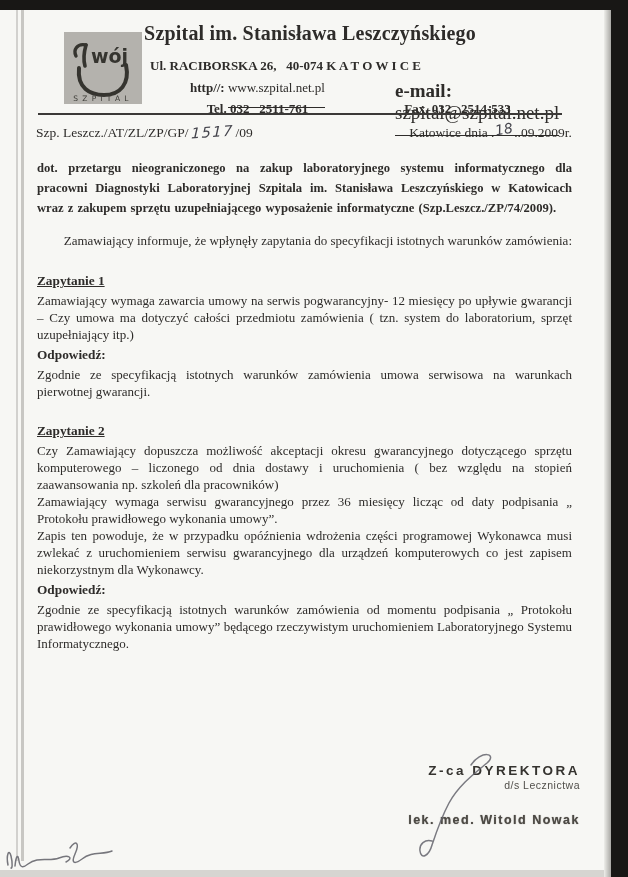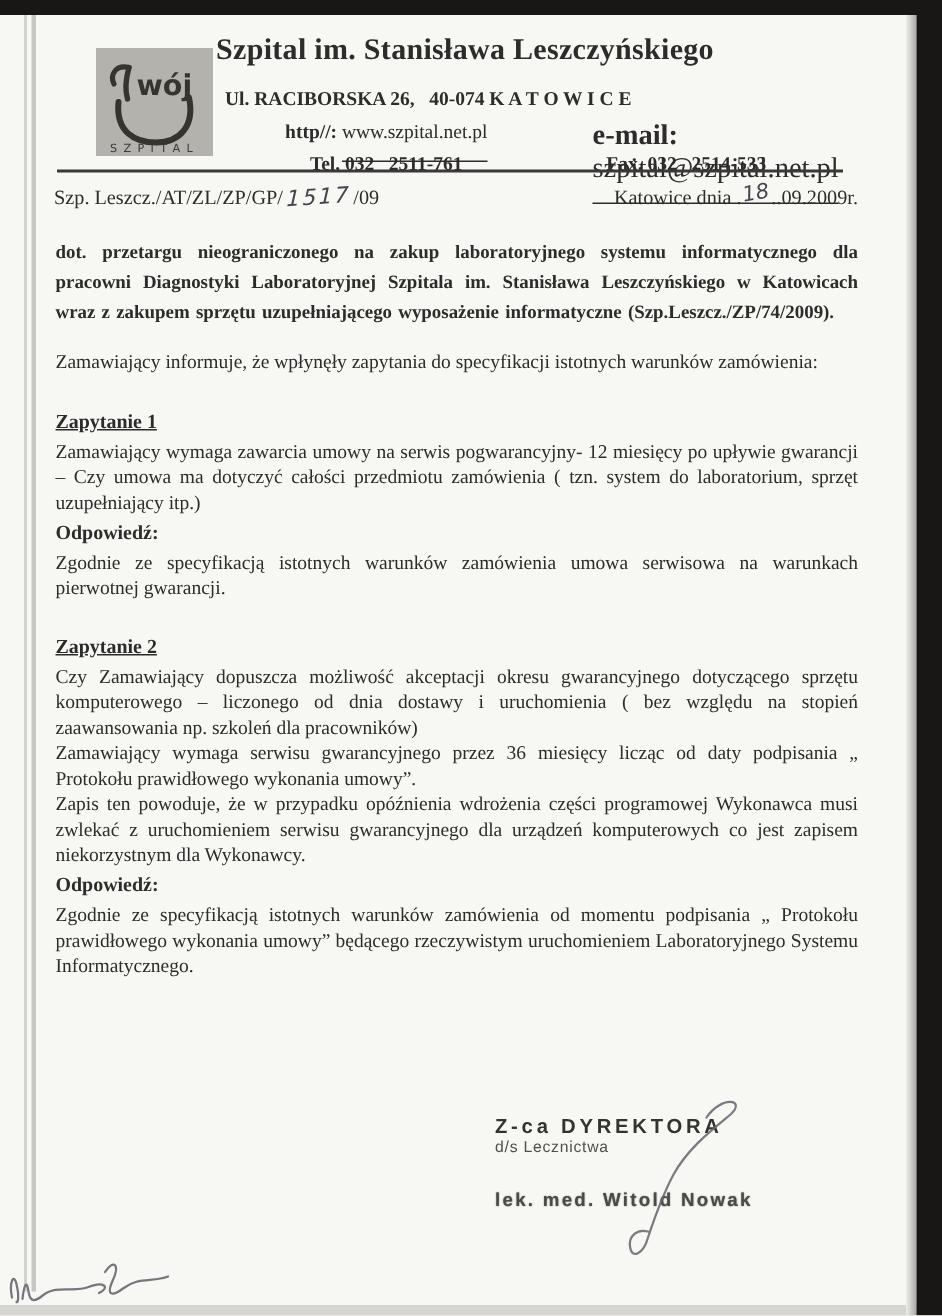--- a/index.html
+++ b/index.html
@@ -32,28 +32,28 @@
   .header-rule { position:absolute; left:38px; right:66px; top:113px; height:2px; background:#3b3937; }
   
   .ref-row { position:absolute; left:36px; right:56px; top:124px; display:flex;
     justify-content:space-between; font-size:13.5px; }
   .hw { font-family:"DejaVu Sans",sans-serif; font-style:italic; color:#45454d; display:inline-block; }
   .hw-number { font-size:14.5px; transform:rotate(-4deg) skewX(-6deg); letter-spacing:1.5px; margin:0 2px; }
   .hw-day { font-size:14px; transform:rotate(-10deg); position:relative; top:-3px; margin:0 1px; }
   
   .content { position:absolute; left:37px; right:56px; top:158px; font-size:13px; }
   .subject { font-weight:bold; text-align:justify; line-height:20px; font-size:12.6px; word-spacing:1px; }
-  .intro { margin-top:13px; line-height:20px; white-space:nowrap; }
+  .intro { margin-top:13px; line-height:20px; white-space:nowrap;text-align:right; }
   .q-heading { margin-top:18px; font-weight:bold; font-size:13.3px; line-height:23px;
     text-decoration:underline; }
   .q-heading.second { margin-top:19px; }
   .a-heading { font-weight:bold; font-size:13.3px; line-height:23px; }
   p.qa { text-align:justify; line-height:17px; }
   
-  .signature { position:absolute; left:330px; top:743px; width:250px; text-align:left; z-index:2; }
+  .signature { position:absolute; left:330px; top:763px; width:250px; text-align:right; z-index:2; }
   .sig-title { font-family:"Liberation Sans","DejaVu Sans",sans-serif; font-weight:bold;
     font-size:13.5px; letter-spacing:2.5px; color:#35332f; }
   .sig-dept { font-family:"Liberation Sans","DejaVu Sans",sans-serif; font-size:10.5px;
     letter-spacing:.5px; color:#514f4a; margin-top:1px; }
   .sig-name { font-family:"Liberation Sans","DejaVu Sans",sans-serif; font-weight:bold;
     font-size:12.5px; letter-spacing:1.5px; color:#4c4a45; margin-top:22px;
     text-shadow:0 0 1px #777069; }
   .sig-swirl { position:absolute; left:45px; top:-8px; width:160px; height:110px; overflow:visible; }
   .scribble { position:absolute; left:2px; top:834px; width:220px; height:40px; z-index:3; }
 </style>

